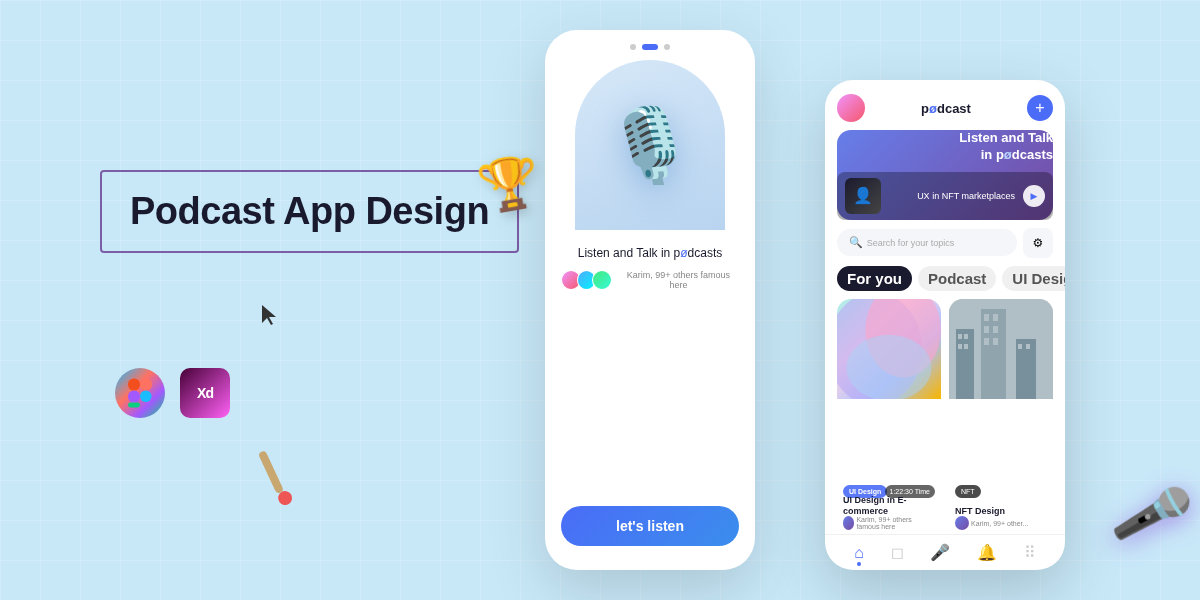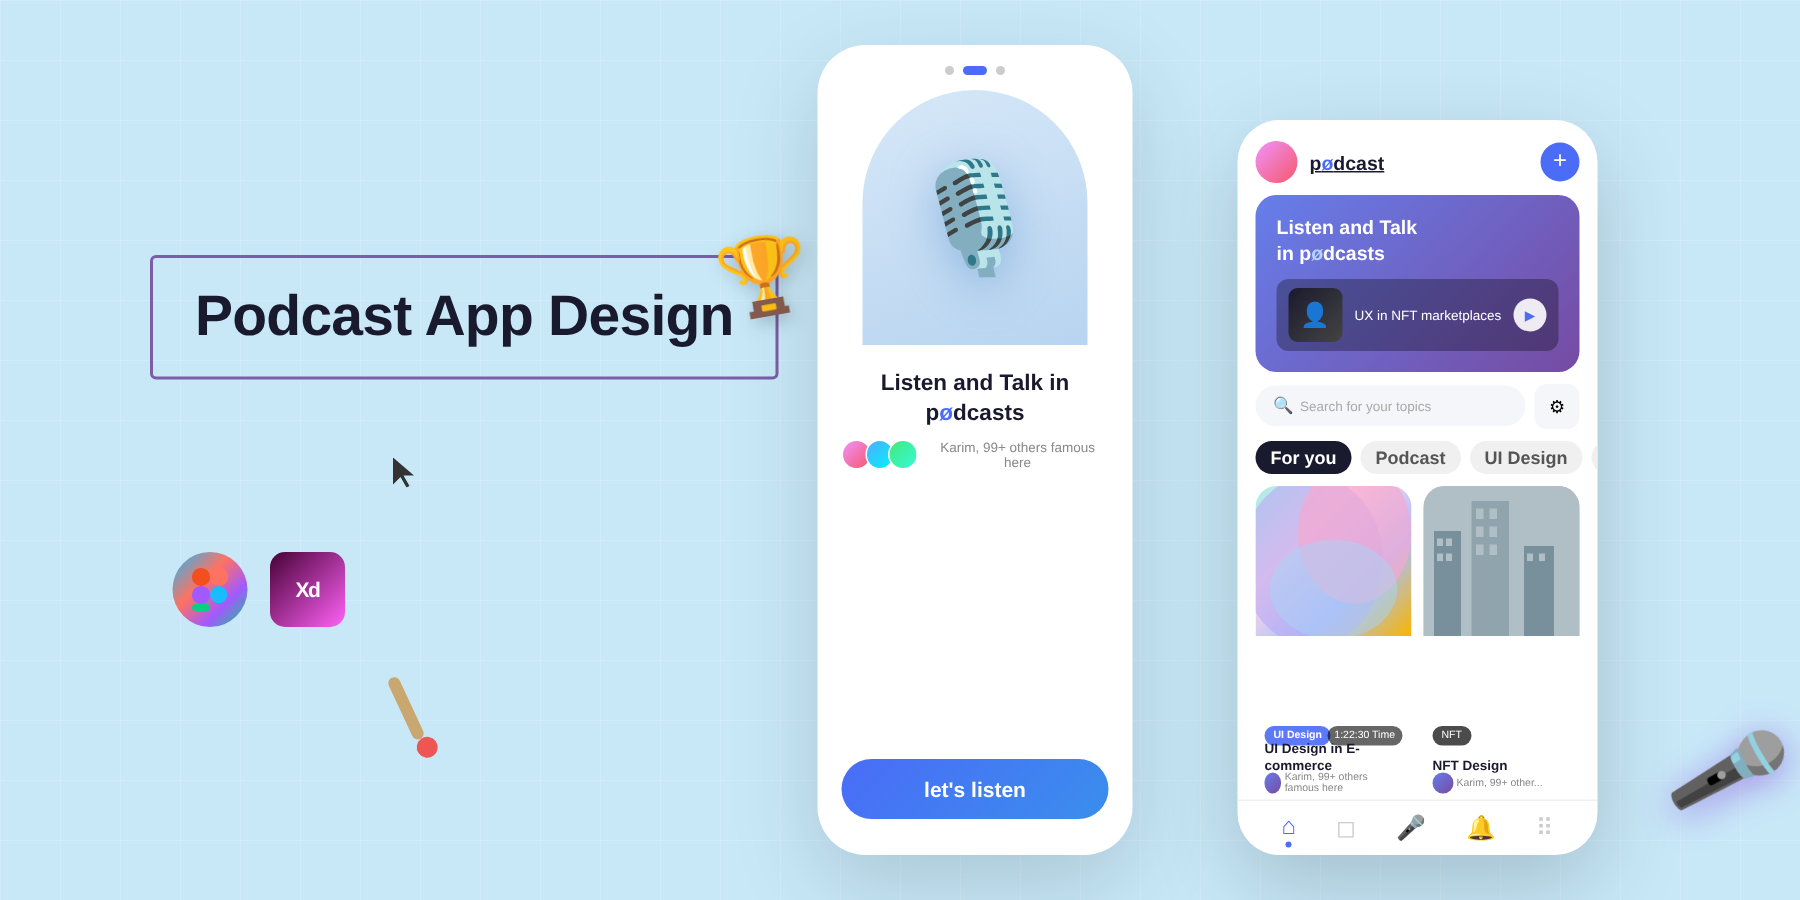--- a/index.html
+++ b/index.html
@@ -181,22 +181,22 @@
       text-align: center;
       flex: 1;
       display: flex;
       flex-direction: column;
       align-items: center;
       justify-content: space-between;
       padding-bottom: 24px;
     }
 
     .phone-title {
-      font-size: 15px;
-      font-weight: 700;
+      font-size: 12px;
+      font-weight: 400;
       color: #1a1a2e;
       line-height: 1.3;
       margin-bottom: 8px;
     }
     .phone-title .podcast-o {
       color: #4a6cf7;
     }
 
     .phone-subtitle {
       font-size: 11px;
@@ -260,46 +260,45 @@
       gap: 8px;
     }
     .rph-avatar {
       width: 28px; height: 28px;
       border-radius: 50%;
       background: linear-gradient(135deg, #f093fb, #f5576c);
       flex-shrink: 0;
     }
     .rph-title {
       flex: 1;
-      text-align: left;
+      text-align: center;
       font-size: 13px;
       font-weight: 600;
       color: #1a1a2e;
-      text-decoration: underline;
     }
     .rph-title .podcast-o { color: #4a6cf7; }
     .rph-plus {
       width: 26px; height: 26px;
       border-radius: 50%;
       background: #4a6cf7;
       display: flex;
       align-items: center;
       justify-content: center;
       color: white;
       font-size: 16px;
       font-weight: 300;
     }
 
     
     .rph-hero {
       margin: 0 12px 8px;
       background: linear-gradient(135deg, #667eea 0%, #764ba2 100%);
       border-radius: 14px;
-      padding: 14px;
-      color: white;
+      color: white;
+      text-align: right;
     }
     .rph-hero-title {
       font-size: 13px;
       font-weight: 700;
       line-height: 1.3;
       margin-bottom: 8px;
     }
     .rph-hero-title .podcast-o { color: #b8d4ff; }
     .rph-podcast-thumb {
       background: rgba(0,0,0,0.3);
@@ -369,21 +368,21 @@
       display: flex;
       padding: 0 12px;
       gap: 6px;
       margin-bottom: 8px;
       flex-wrap: nowrap;
       overflow: hidden;
     }
     .tag {
       padding: 4px 10px;
       border-radius: 14px;
-      font-size: 12px;
+      font-size: 15px;
       font-weight: 600;
       white-space: nowrap;
     }
     .tag.active { background: #1a1a2e; color: white; }
     .tag.default { background: #f0f0f0; color: #555; }
     .tag.see-all { background: #f0f0f0; color: #555; }
 
     
     .rph-cards {
       display: flex;

